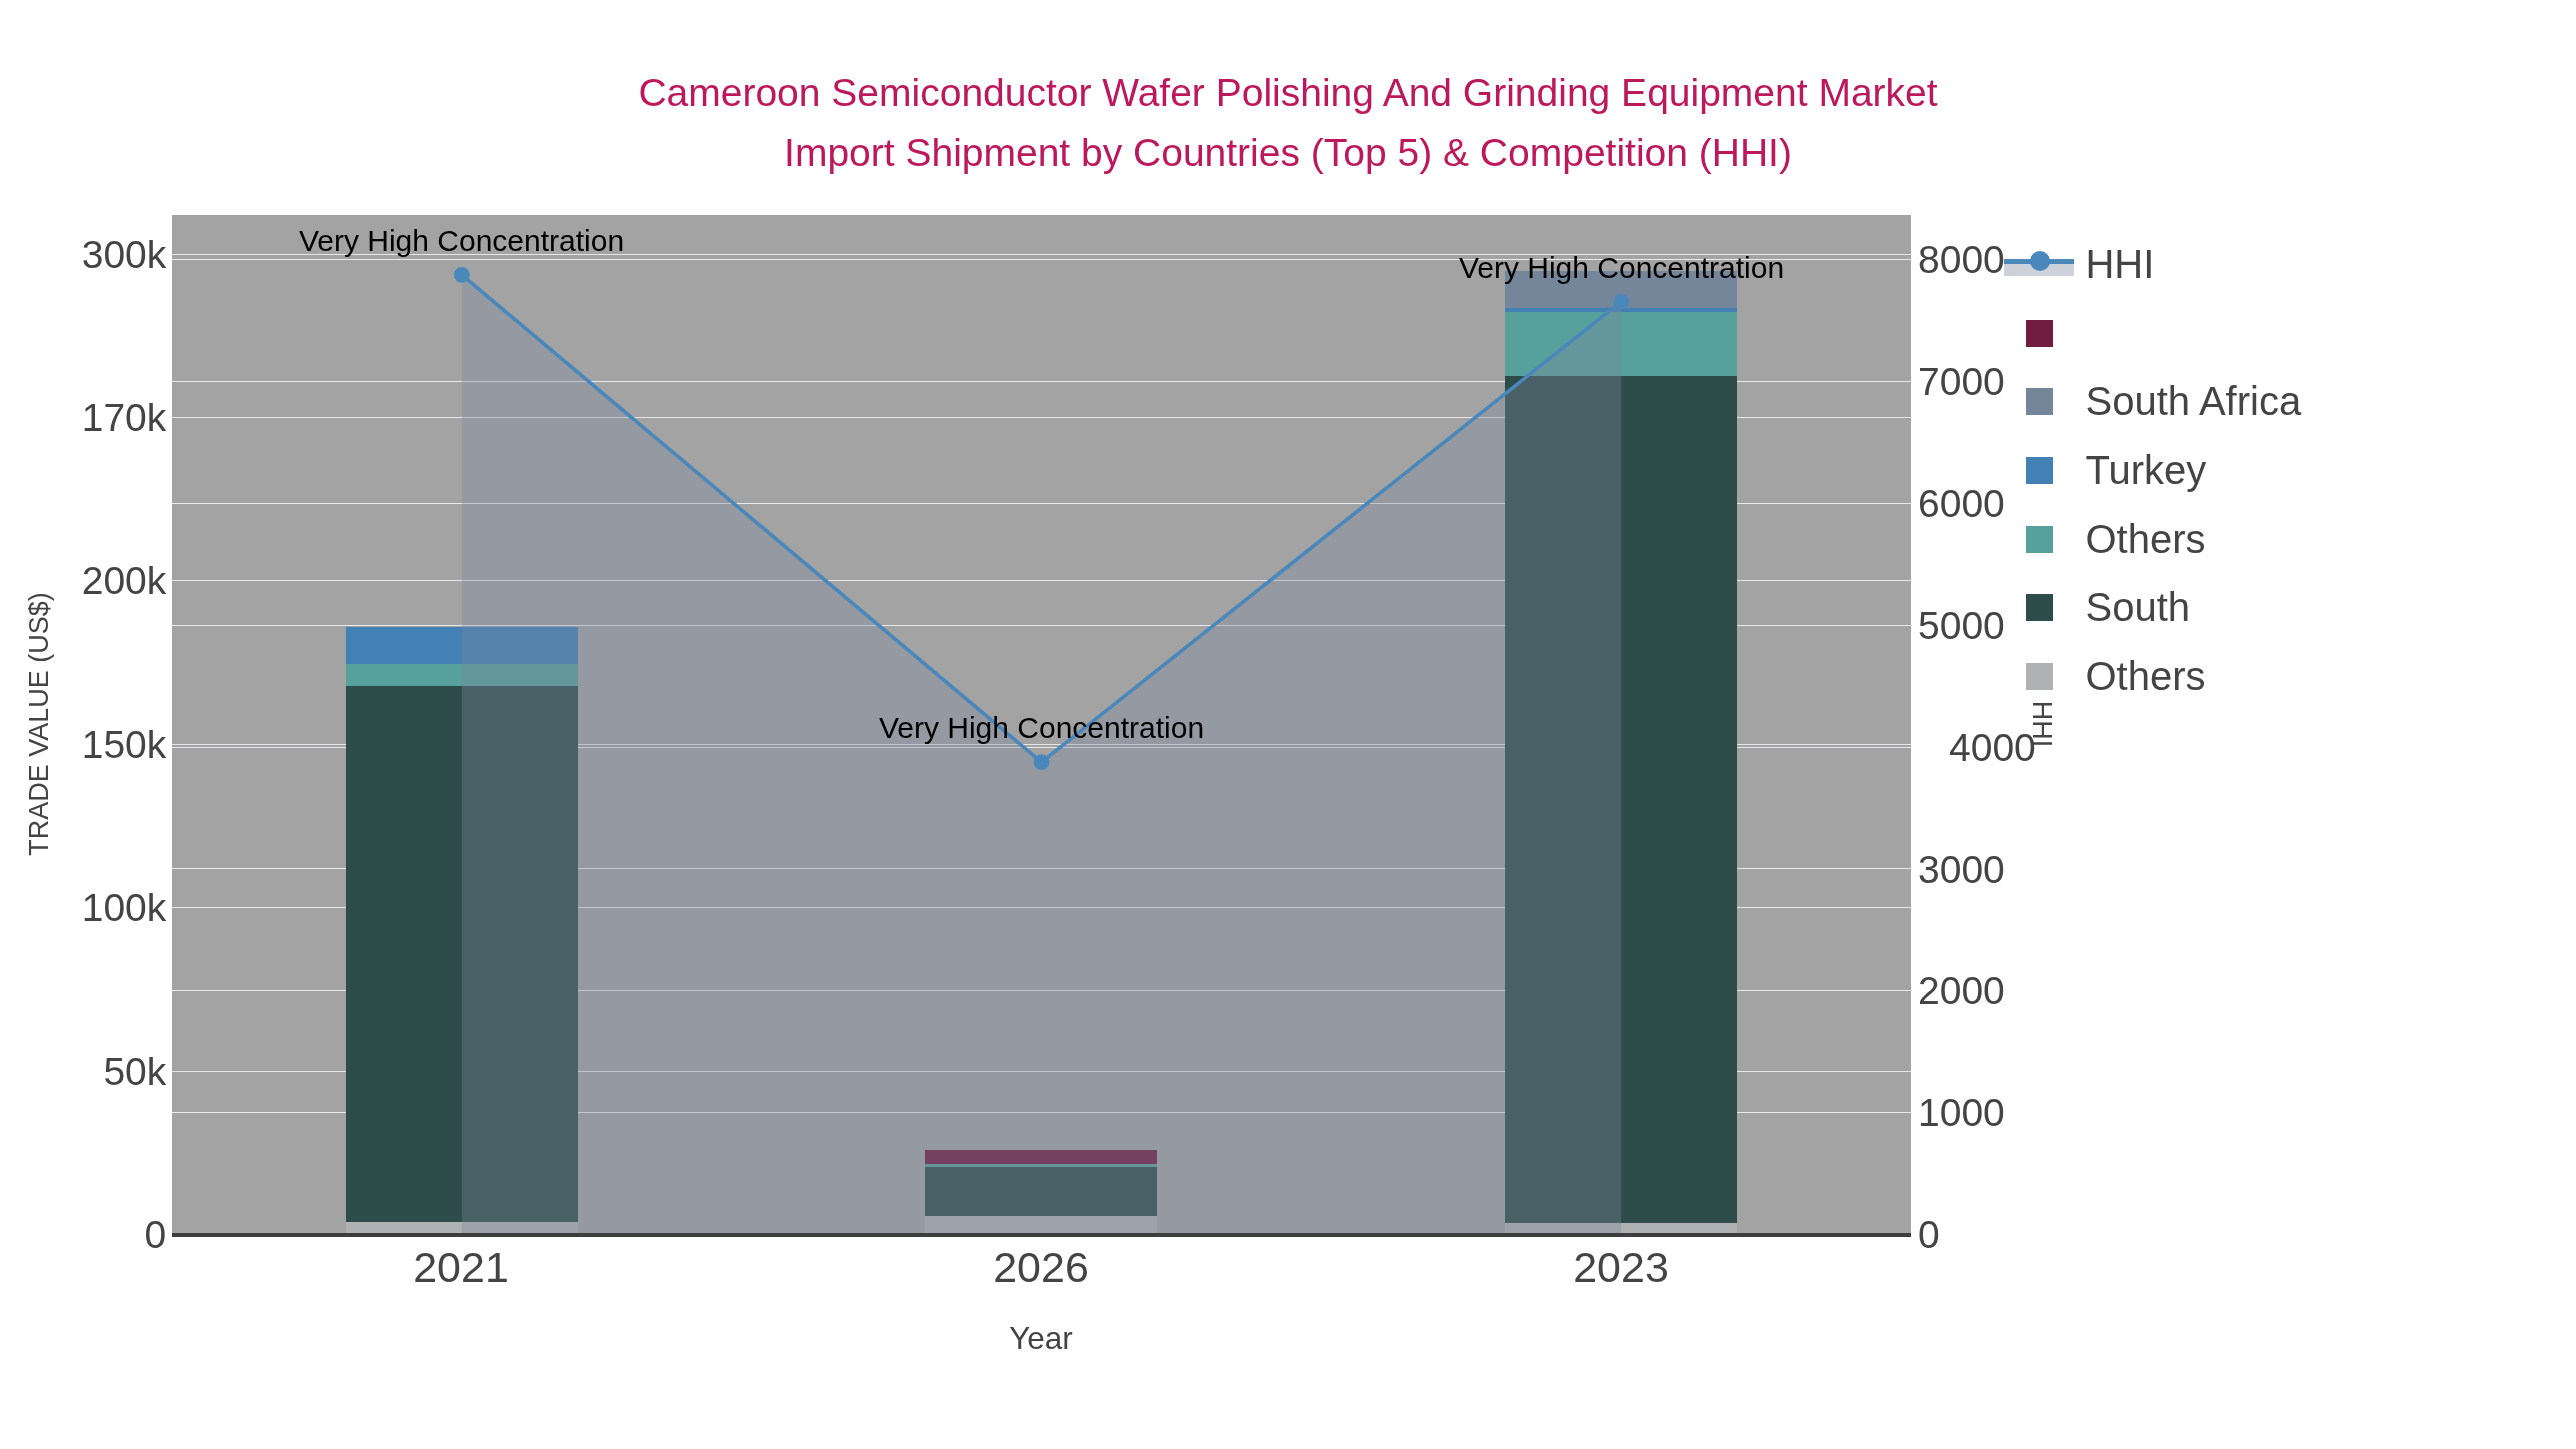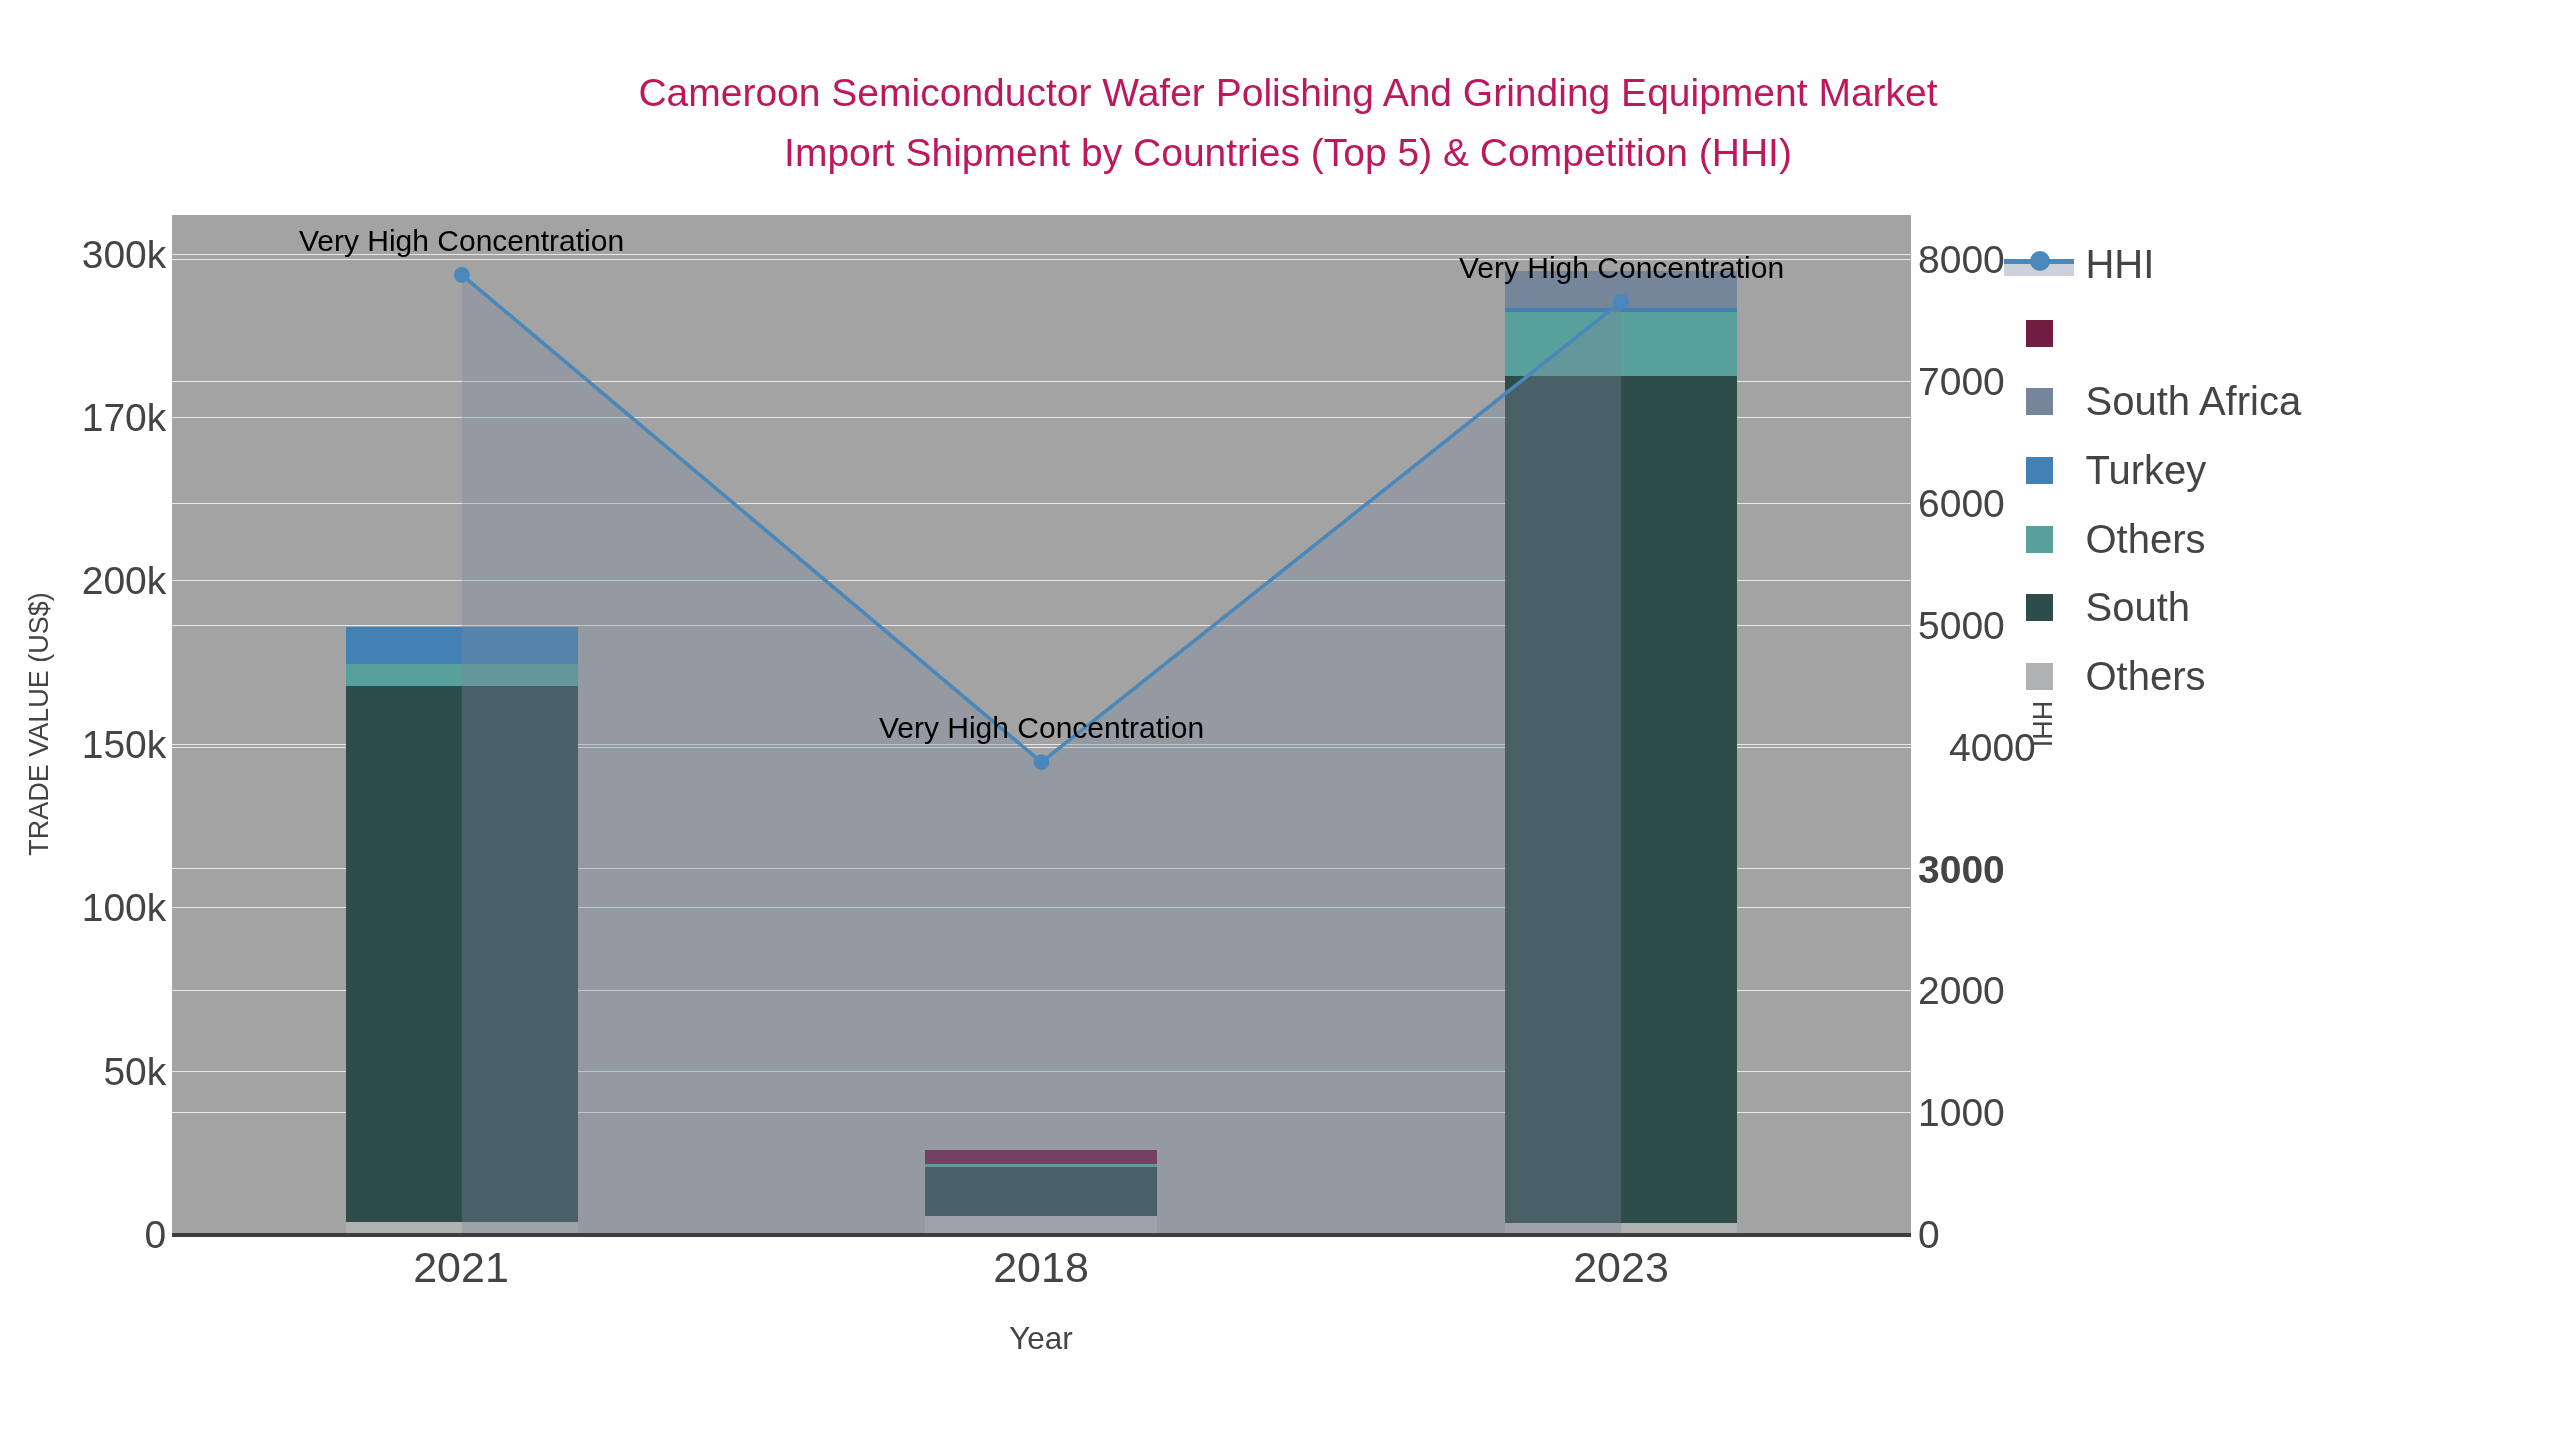--- a/index.html
+++ b/index.html
@@ -96,30 +96,30 @@
       <div class="ytick left" style="left: 9.3px; top: 888px;">100k</div>
       <div class="ytick left" style="left: 9.3px; top: 725px;">150k</div>
       <div class="ytick left" style="left: 9.3px; top: 561px;">200k</div>
       <div class="ytick left" style="left: 9.3px; top: 398px;">170k</div>
       <div class="ytick left" style="left: 9.3px; top: 235px;">300k</div>
     </div>
   <div id="yticks-right">
       <div class="ytick" style="left: 1918px; top: 1215px;">0</div>
       <div class="ytick" style="left: 1918px; top: 1093px;">1000</div>
       <div class="ytick" style="left: 1918px; top: 971px;">2000</div>
-      <div class="ytick" style="left: 1918px; top: 850px; font-weight: bold;">3000</div>
+      <div class="ytick" style="left: 1918px; top: 850px;">3000</div>
       <div class="ytick" style="left: 1918px; top: 728px; margin-left: 31px;">4000</div>
       <div class="ytick" style="left: 1918px; top: 606px;">5000</div>
       <div class="ytick" style="left: 1918px; top: 484px;">6000</div>
       <div class="ytick" style="left: 1918px; top: 362px;">7000</div>
       <div class="ytick" style="left: 1918px; top: 240px;">8000</div>
     </div>
   <div id="xticks">
       <div class="xtick" style="left: 318px; top: 1246px;">2021</div>
-      <div class="xtick" style="left: 898px; top: 1246px;">2018</div>
+      <div class="xtick" style="left: 898px; top: 1246px;">2026</div>
       <div class="xtick" style="left: 1478px; top: 1246px;">2023</div>
     </div>
 
   <div id="ylabel-left" class="axis-title">TRADE VALUE (US$)</div>
   <div id="ylabel-right" class="axis-title">HHI</div>
   <div id="xlabel" class="axis-title">Year</div>
 
   <div id="legend">
       <div class="legend-item" style="top: 0px;">
         <div class="legend-line-sample">

